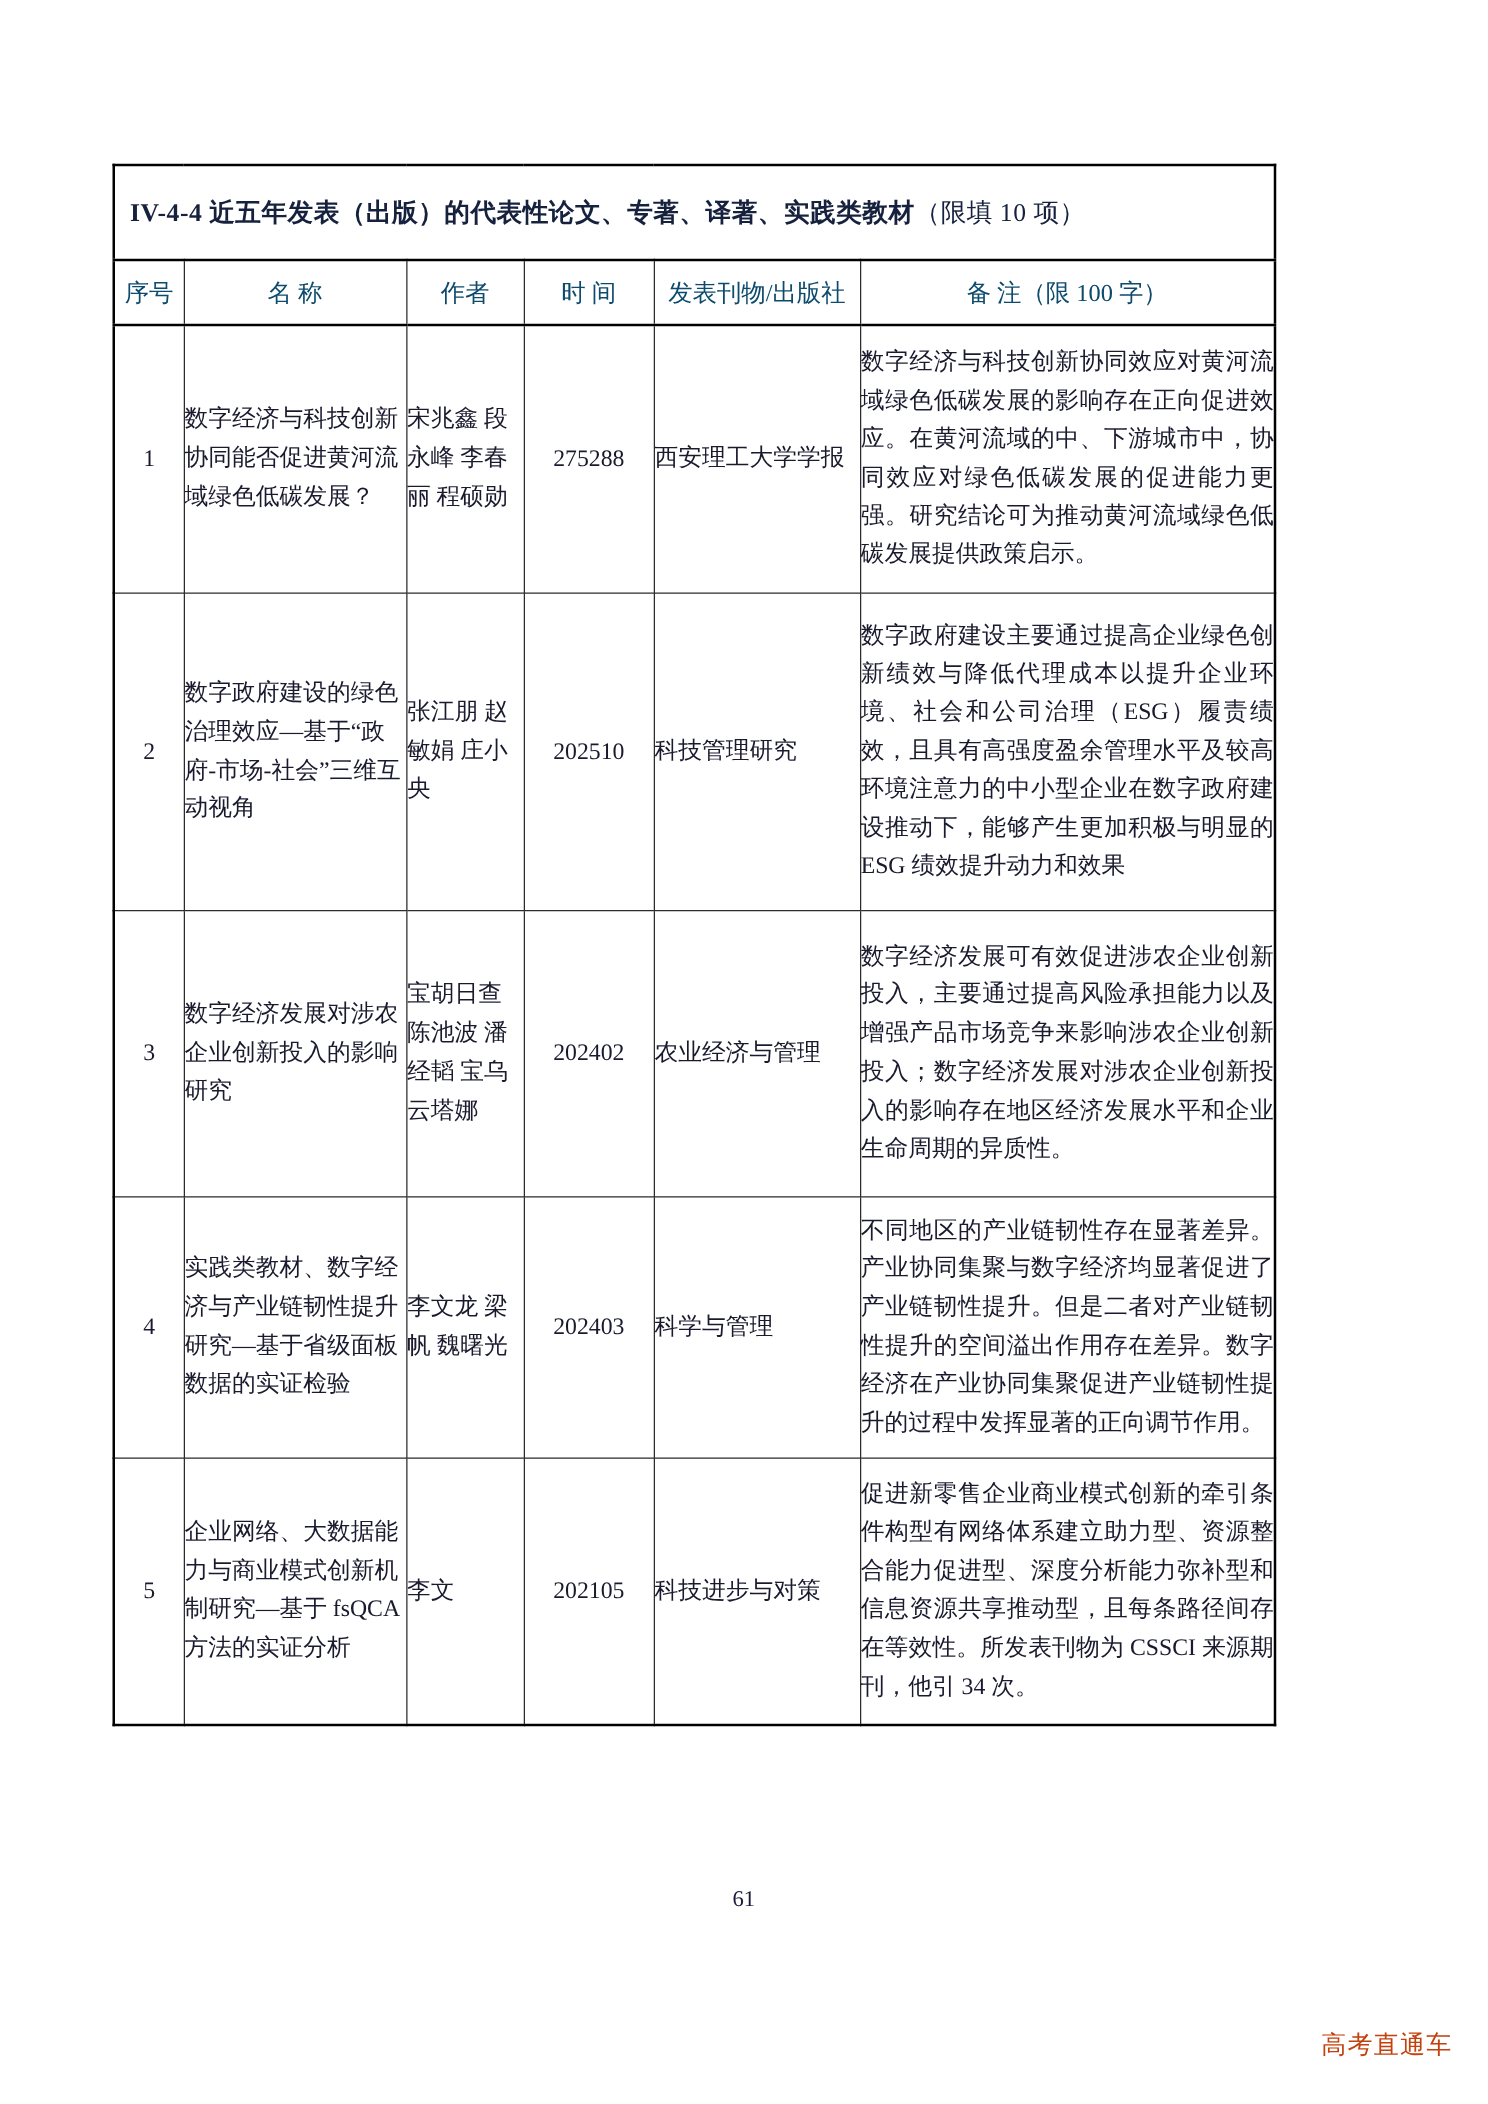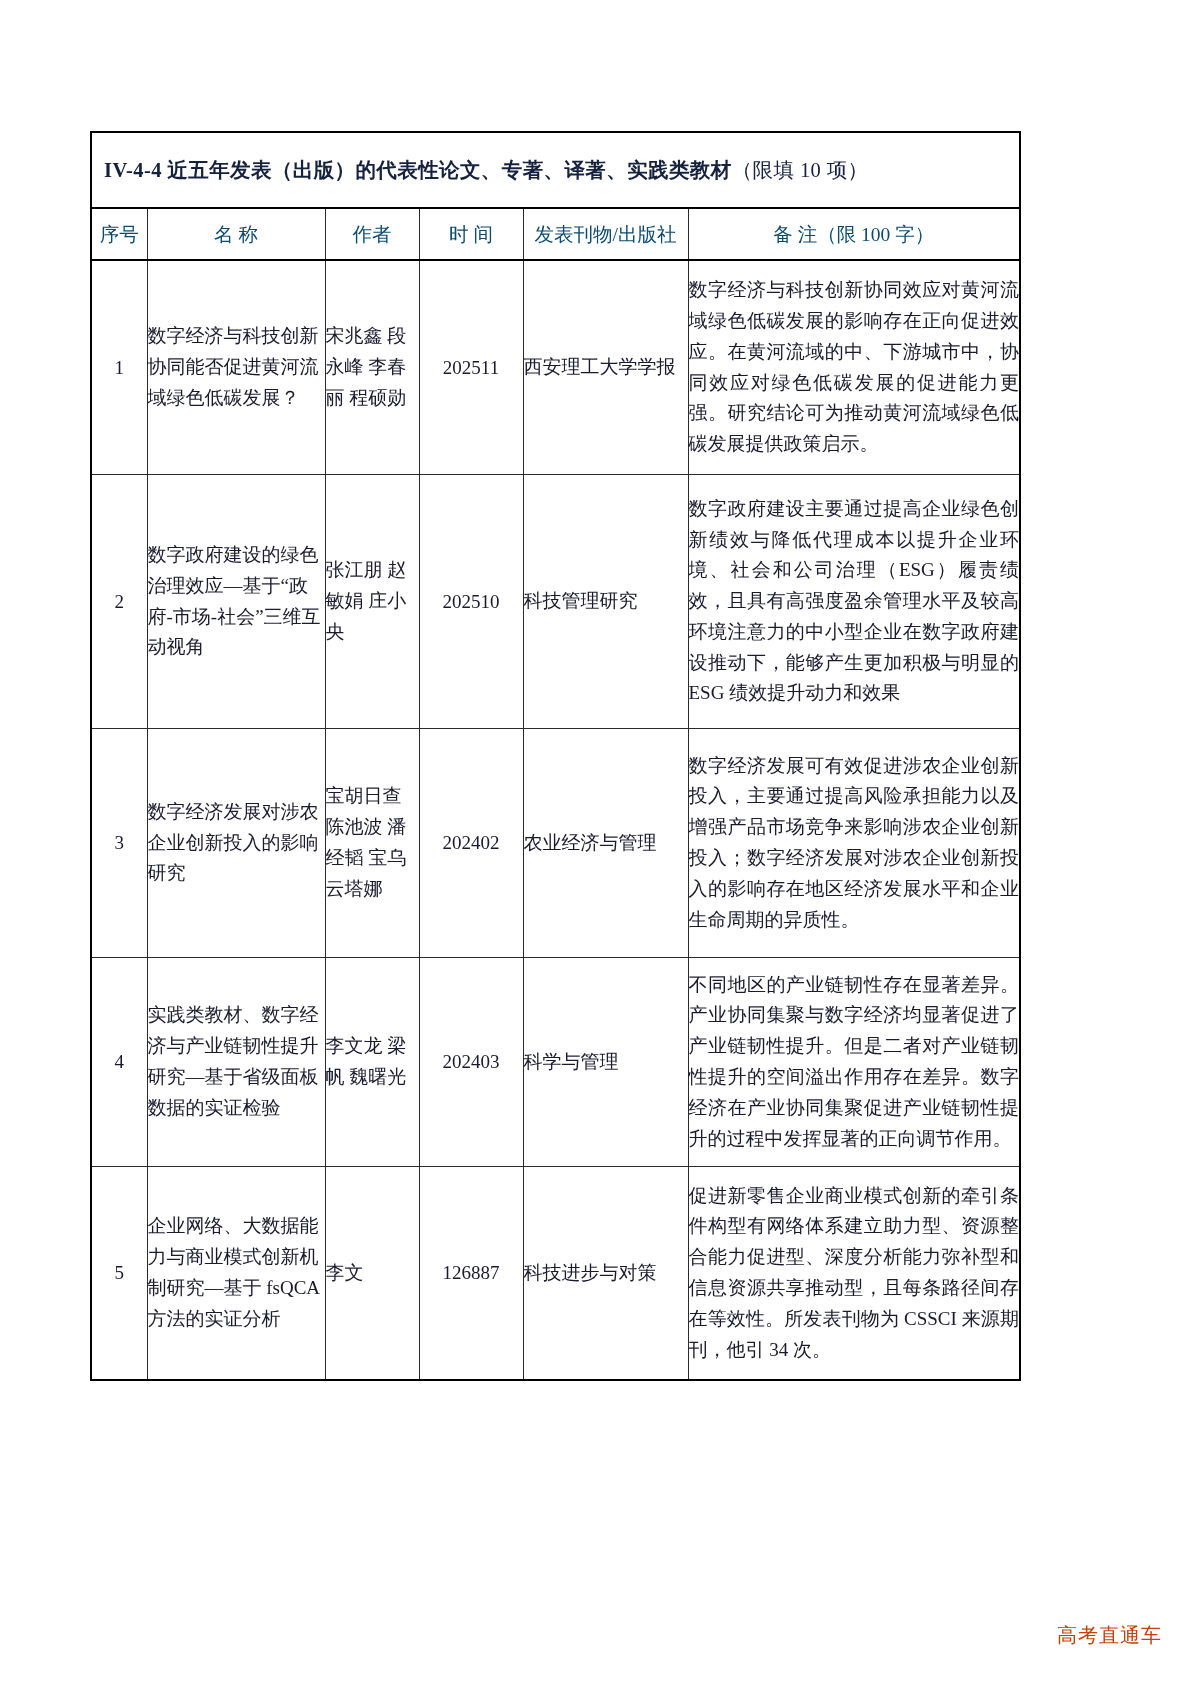--- a/index.html
+++ b/index.html
@@ -150,21 +150,21 @@
         <td>备  注（限 100 字）</td>
       </tr>
 
       <tr class="row-1">
         <td class="c-idx">1</td>
         <td class="c-name">数字经济与科技创新协同能否促进黄河流域绿色低碳发展？</td>
         <td class="c-author">宋兆鑫
 段永峰
 李春丽
 程硕勋</td>
-        <td class="c-time">202511</td>
+        <td class="c-time">275288</td>
         <td class="c-journal">西安理工大学学报</td>
         <td class="c-remark">数字经济与科技创新协同效应对黄河流域绿色低碳发展的影响存在正向促进效应。在黄河流域的中、下游城市中，协同效应对绿色低碳发展的促进能力更强。研究结论可为推动黄河流域绿色低碳发展提供政策启示。</td>
       </tr>
 
       <tr class="row-2">
         <td class="c-idx">2</td>
         <td class="c-name">数字政府建设的绿色治理效应—基于“政府-市场-社会”三维互动视角</td>
         <td class="c-author">张江朋
 赵敏娟
 庄小央</td>
@@ -193,22 +193,23 @@
 魏曙光</td>
         <td class="c-time">202403</td>
         <td class="c-journal">科学与管理</td>
         <td class="c-remark">不同地区的产业链韧性存在显著差异。产业协同集聚与数字经济均显著促进了产业链韧性提升。但是二者对产业链韧性提升的空间溢出作用存在差异。数字经济在产业协同集聚促进产业链韧性提升的过程中发挥显著的正向调节作用。</td>
       </tr>
 
       <tr class="row-5">
         <td class="c-idx">5</td>
         <td class="c-name">企业网络、大数据能力与商业模式创新机制研究—基于 fsQCA 方法的实证分析</td>
         <td class="c-author">李文</td>
-        <td class="c-time">126887</td>
+        <td class="c-time">202105</td>
         <td class="c-journal">科技进步与对策</td>
         <td class="c-remark">促进新零售企业商业模式创新的牵引条件构型有网络体系建立助力型、资源整合能力促进型、深度分析能力弥补型和信息资源共享推动型，且每条路径间存在等效性。所发表刊物为 CSSCI 来源期刊，他引 34 次。</td>
       </tr>
     </tbody>
   </table>
 
+  <div class="page-number">61</div>
   <div class="watermark">高考直通车</div>
 
 </div>
 
 </body></html>

